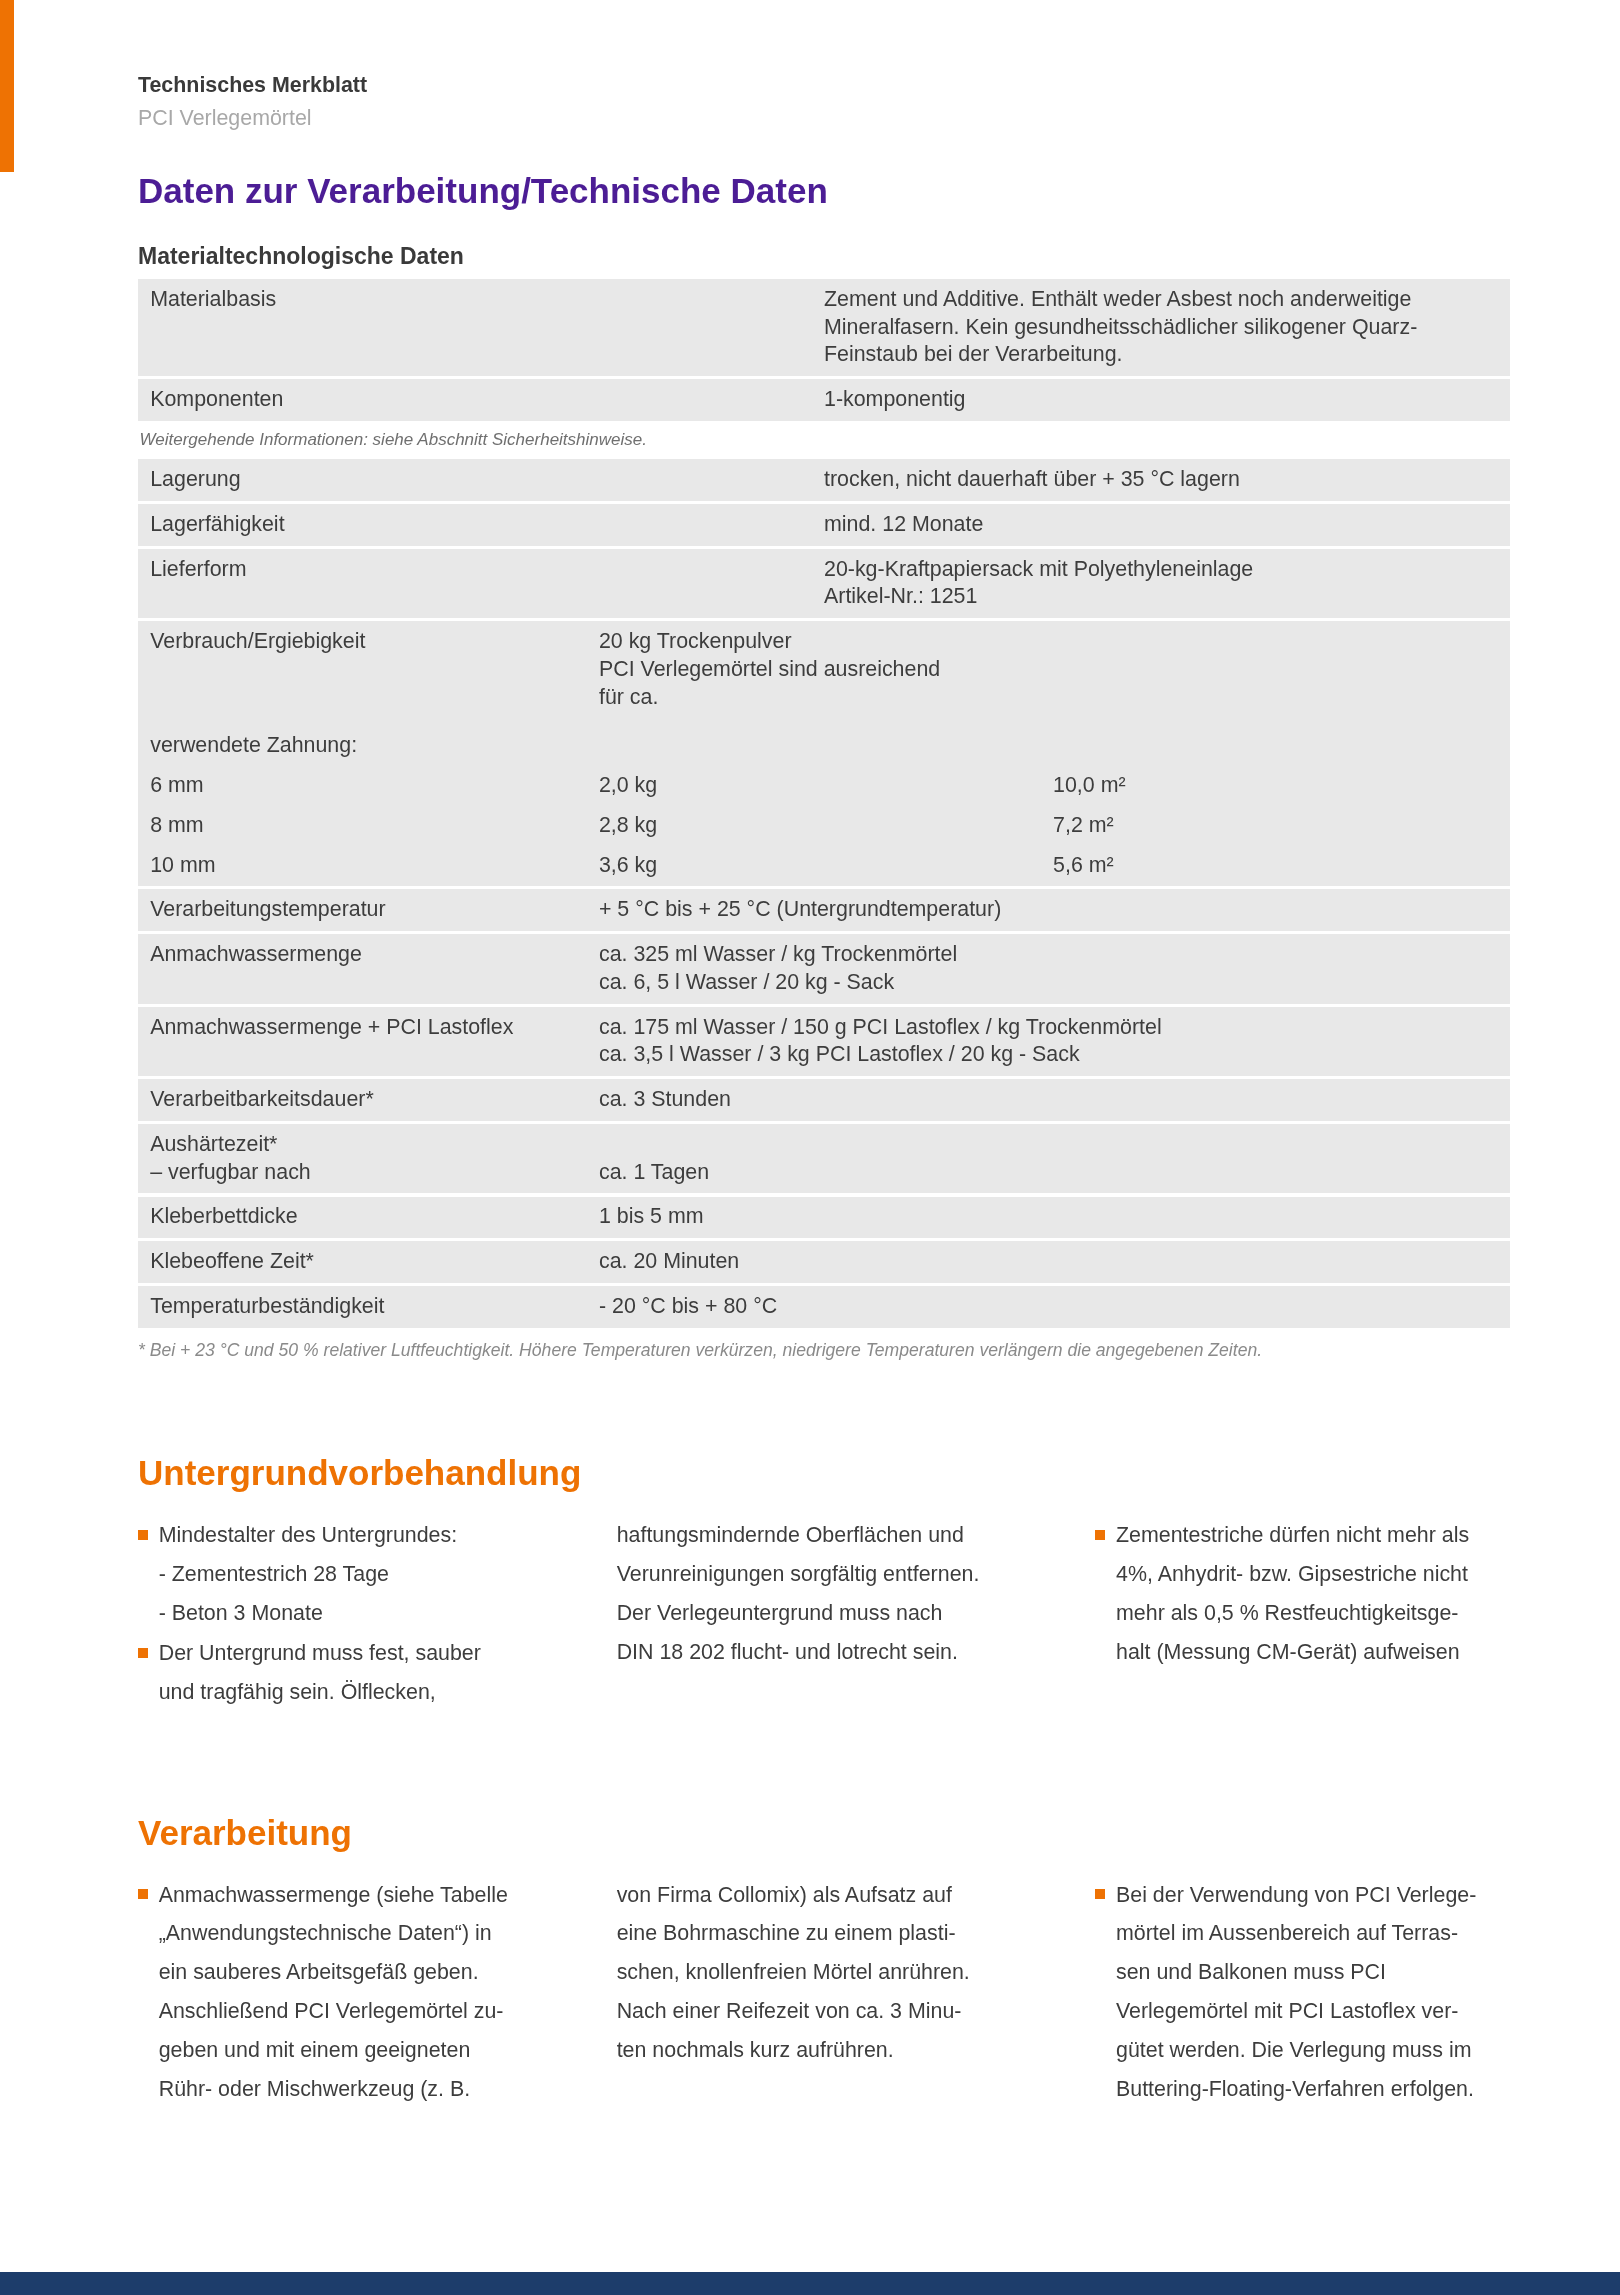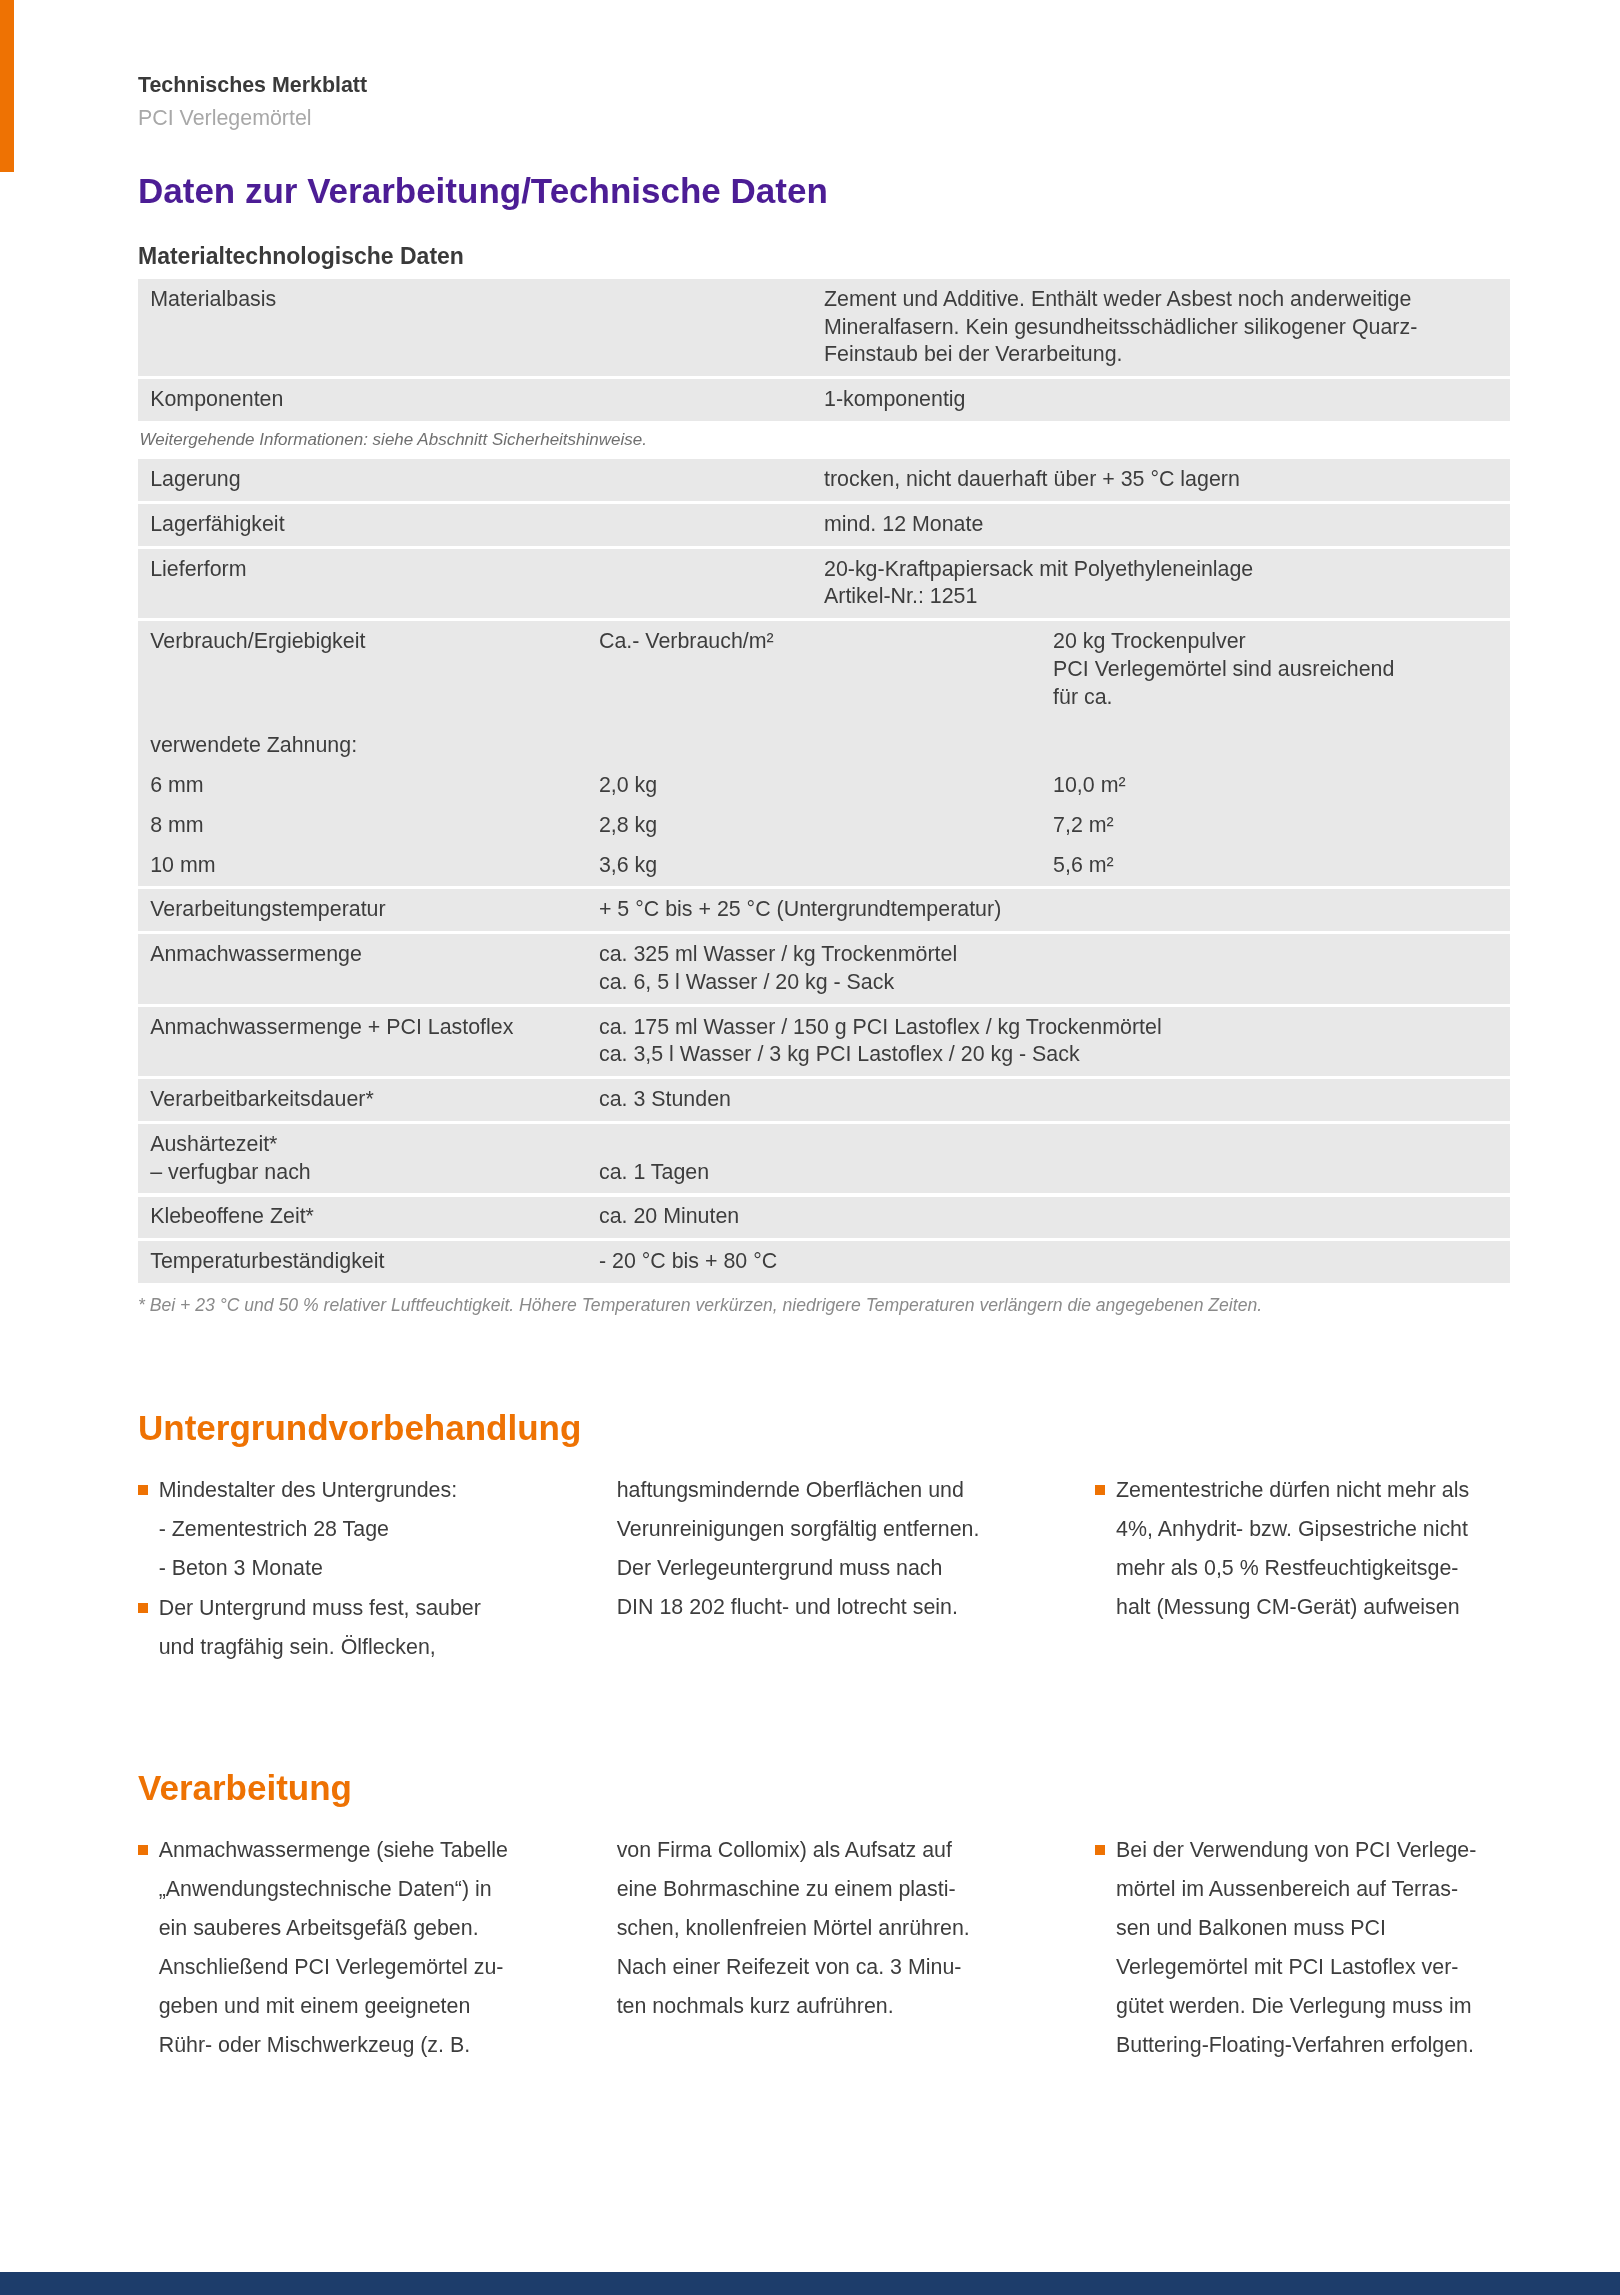--- a/index.html
+++ b/index.html
@@ -93,21 +93,20 @@
 Artikel-Nr.: 1251</div>
       </div>
     </div>
 
 
     <div>
 
       <div class="tblock">
         <div class="c-row">
           <div class="c1">Verbrauch/Ergiebigkeit</div>
-          <div class="c2">Ca.- Verbrauch/m²</div>
           <div class="c3 preline">20 kg Trockenpulver
 PCI Verlegemörtel sind ausreichend
 für ca.</div>
         </div>
         <div class="c-row zahnung-row">
           <div class="c1">verwendete Zahnung:</div>
         </div>
         <div class="c-row teeth-row">
           <div class="c1">6 mm</div>
           <div class="c2">2,0 kg</div>
@@ -140,20 +139,24 @@
 ca. 3,5 l Wasser / 3 kg PCI Lastoflex / 20 kg - Sack</div>
       </div>
       <div class="trow2">
         <div class="t2label">Verarbeitbarkeitsdauer*</div>
         <div class="t2value">ca. 3 Stunden</div>
       </div>
       <div class="trow2">
         <div class="t2label preline">Aushärtezeit*
 – verfugbar nach</div>
         <div class="t2value value-second-line">ca. 1 Tagen</div>
+      </div>
+      <div class="trow2">
+        <div class="t2label">Kleberbettdicke</div>
+        <div class="t2value">1 bis 5 mm</div>
       </div>
       <div class="trow2">
         <div class="t2label">Klebeoffene Zeit*</div>
         <div class="t2value">ca. 20 Minuten</div>
       </div>
       <div class="trow2">
         <div class="t2label">Temperaturbeständigkeit</div>
         <div class="t2value">- 20 °C bis + 80 °C</div>
       </div>
     </div>

